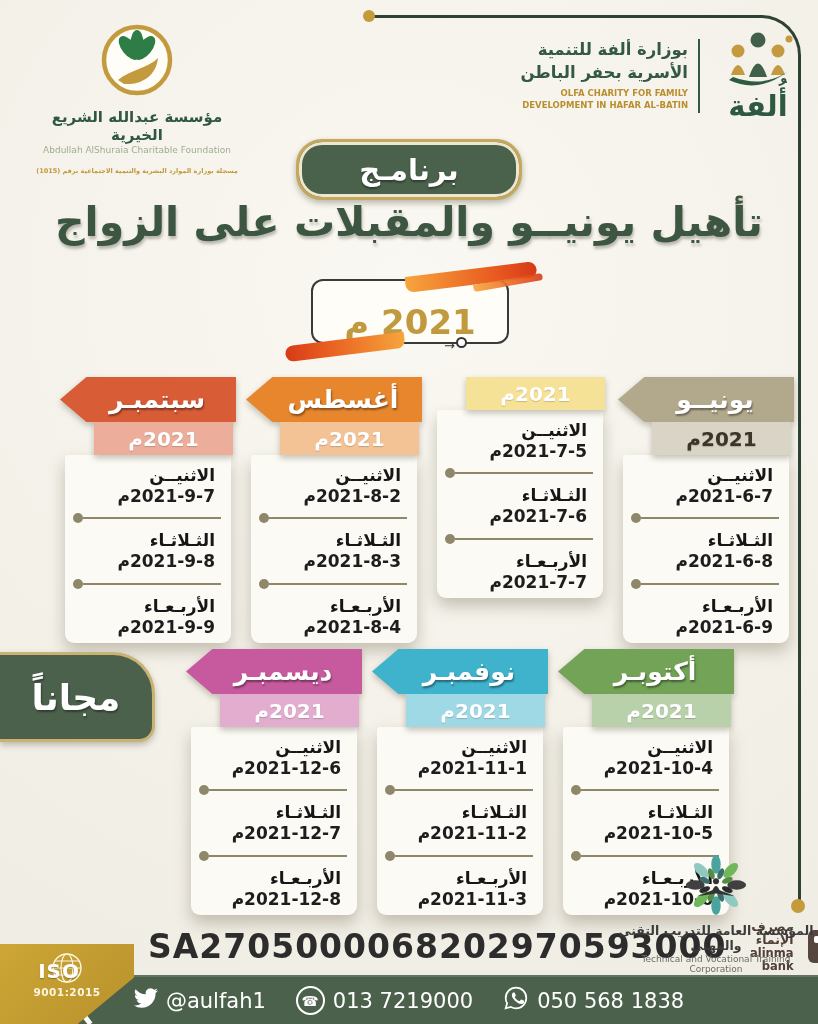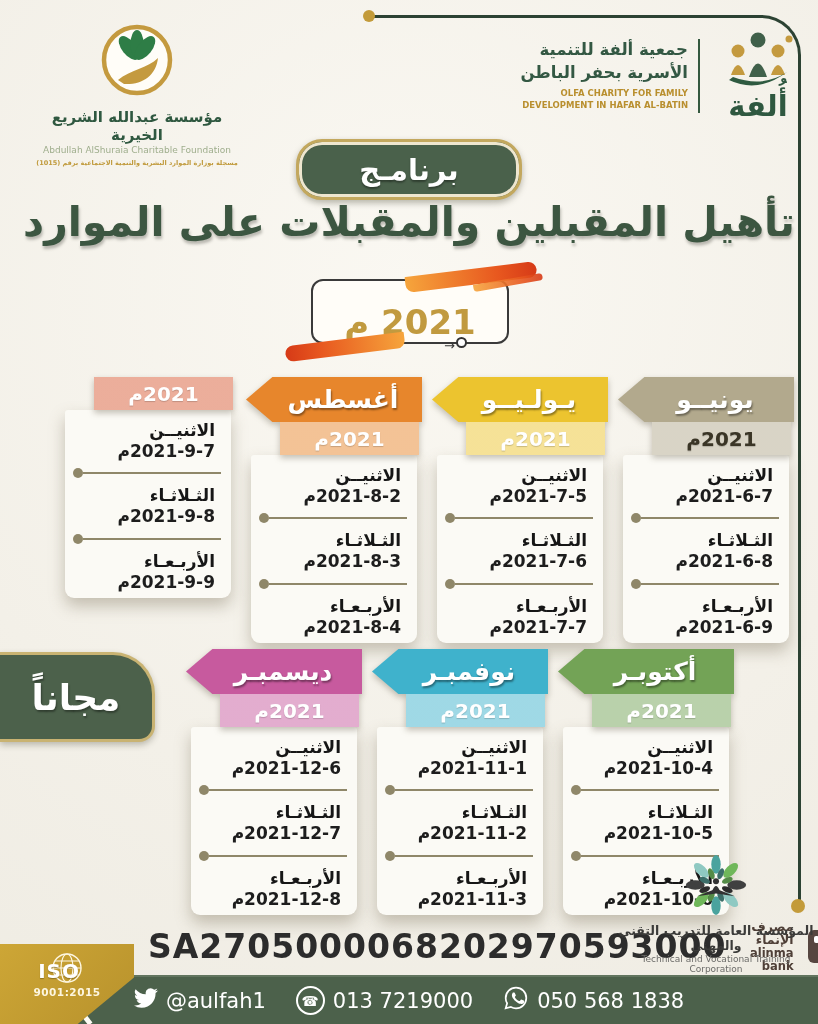--- a/index.html
+++ b/index.html
@@ -18,21 +18,21 @@
     border-top:3px solid #2c4233; border-right:3px solid #2c4233;
     border-top-right-radius:40px; z-index:0;}
   .frame-dot{width:12px;height:12px;border-radius:50%;background:#c39b3a;z-index:0;}
   .dot-a{left:363px;top:10px;}
   .dot-b{right:13px;top:899px;width:14px;height:14px;}
 
   
   .logo-shuraia{left:28px;top:22px;width:218px;text-align:center;z-index:2;}
   .shuraia-ar{font-size:15px;font-weight:700;color:#2f5840;margin-top:2px;}
   .shuraia-en{font-size:9px;color:#9fae8d;margin-top:1px;}
-  .shuraia-reg{font-size:6.5px;color:#c09a3b;margin-top:4px;font-weight:700;}
+  .shuraia-reg{font-size:6.5px;color:#c09a3b;margin-top:12px;font-weight:700;}
 
   
   .logo-olfa{right:12px;top:30px;width:288px;display:flex;flex-direction:row;align-items:center;gap:10px;z-index:2;}
   .olfa-mark{width:96px;text-align:center;}
   .olfa-word{font-size:29px;font-weight:700;color:#2f5840;line-height:1;margin-top:-2px;}
   .olfa-divider{width:2px;height:74px;background:#35593f;}
   .olfa-texts{flex:1;text-align:right;}
   .olfa-ar{font-size:16.5px;font-weight:700;color:#335843;line-height:1.35;}
   .olfa-en{font-size:8.5px;font-weight:700;color:#b98f2e;line-height:1.4;margin-top:4px;}
 
@@ -162,34 +162,34 @@
           <circle cx="57" cy="21" r="6.5" fill="#c49a3f"></circle>
           <path d="M50 45 Q57 25 64 45 Z" fill="#c49a3f"></path>
           <circle cx="68" cy="9" r="3.5" fill="#c49a3f"></circle>
           <path d="M8 50 Q37 64 66 42 Q42 58 12 47 Z" fill="#2e5a40"></path>
         </svg>
       </span>
       <div class="olfa-word">أُلفة</div>
     </div>
     <div class="olfa-divider"></div>
     <div class="olfa-texts">
-      <div class="olfa-ar">جمعية ألفة للتنمية</div>
+      <div class="olfa-ar">بوزارة ألفة للتنمية</div>
       <div class="olfa-ar">الأسرية بحفر الباطن</div>
       <div class="olfa-en">
         <div>OLFA CHARITY FOR FAMILY</div>
         <div>DEVELOPMENT IN HAFAR AL-BATIN</div>
       </div>
     </div>
   </div>
 
   <div class="abs banner">
     <span class="banner-text">برنامـج</span>
   </div>
 
-  <div class="abs main-title">تأهيل المقبلين والمقبلات على الموارد</div>
+  <div class="abs main-title">تأهيل يونيــو والمقبلات على الزواج</div>
 
   <div class="abs year-box">
     <div class="swoosh swoosh-tr"></div>
     <div class="swoosh swoosh-tr2"></div>
     <div class="swoosh swoosh-bl"></div>
     <span class="year-text bidi-ltr">م 2021</span>
     <span class="yb-arrow">→</span>
     <span class="yb-dot"></span>
   </div>
 
@@ -219,21 +219,20 @@
           </div>
         <div class="day">
           <div class="day-name">الأربـعـاء</div>
           <div class="day-date bidi-ltr">م2021-6-9</div>
         </div>
       </div>
     </div>
 
     <div class="month-card" style="--mc: #ecc42f; --yr: #ffffff;">
       <div class="ribbon-wrap">
-        <div class="ribbon-top">يـولـيــو</div>
         <div class="ribbon-sub bidi-ltr">م2021</div>
       </div>
       <div class="card-body">
         <div class="day">
           <div class="day-name">الاثنيــن</div>
           <div class="day-date bidi-ltr">م2021-7-5</div>
         </div>
         <div class="sep">
             <span class="sep-dot"></span>
             <span class="sep-line"></span>
@@ -277,20 +276,21 @@
           </div>
         <div class="day">
           <div class="day-name">الأربـعـاء</div>
           <div class="day-date bidi-ltr">م2021-8-4</div>
         </div>
       </div>
     </div>
 
     <div class="month-card" style="--mc: #d85c36; --yr: #ffffff;">
       <div class="ribbon-wrap">
+        <div class="ribbon-top">سبتمبـر</div>
         <div class="ribbon-sub bidi-ltr">م2021</div>
       </div>
       <div class="card-body">
         <div class="day">
           <div class="day-name">الاثنيــن</div>
           <div class="day-date bidi-ltr">م2021-9-7</div>
         </div>
         <div class="sep">
             <span class="sep-dot"></span>
             <span class="sep-line"></span>

